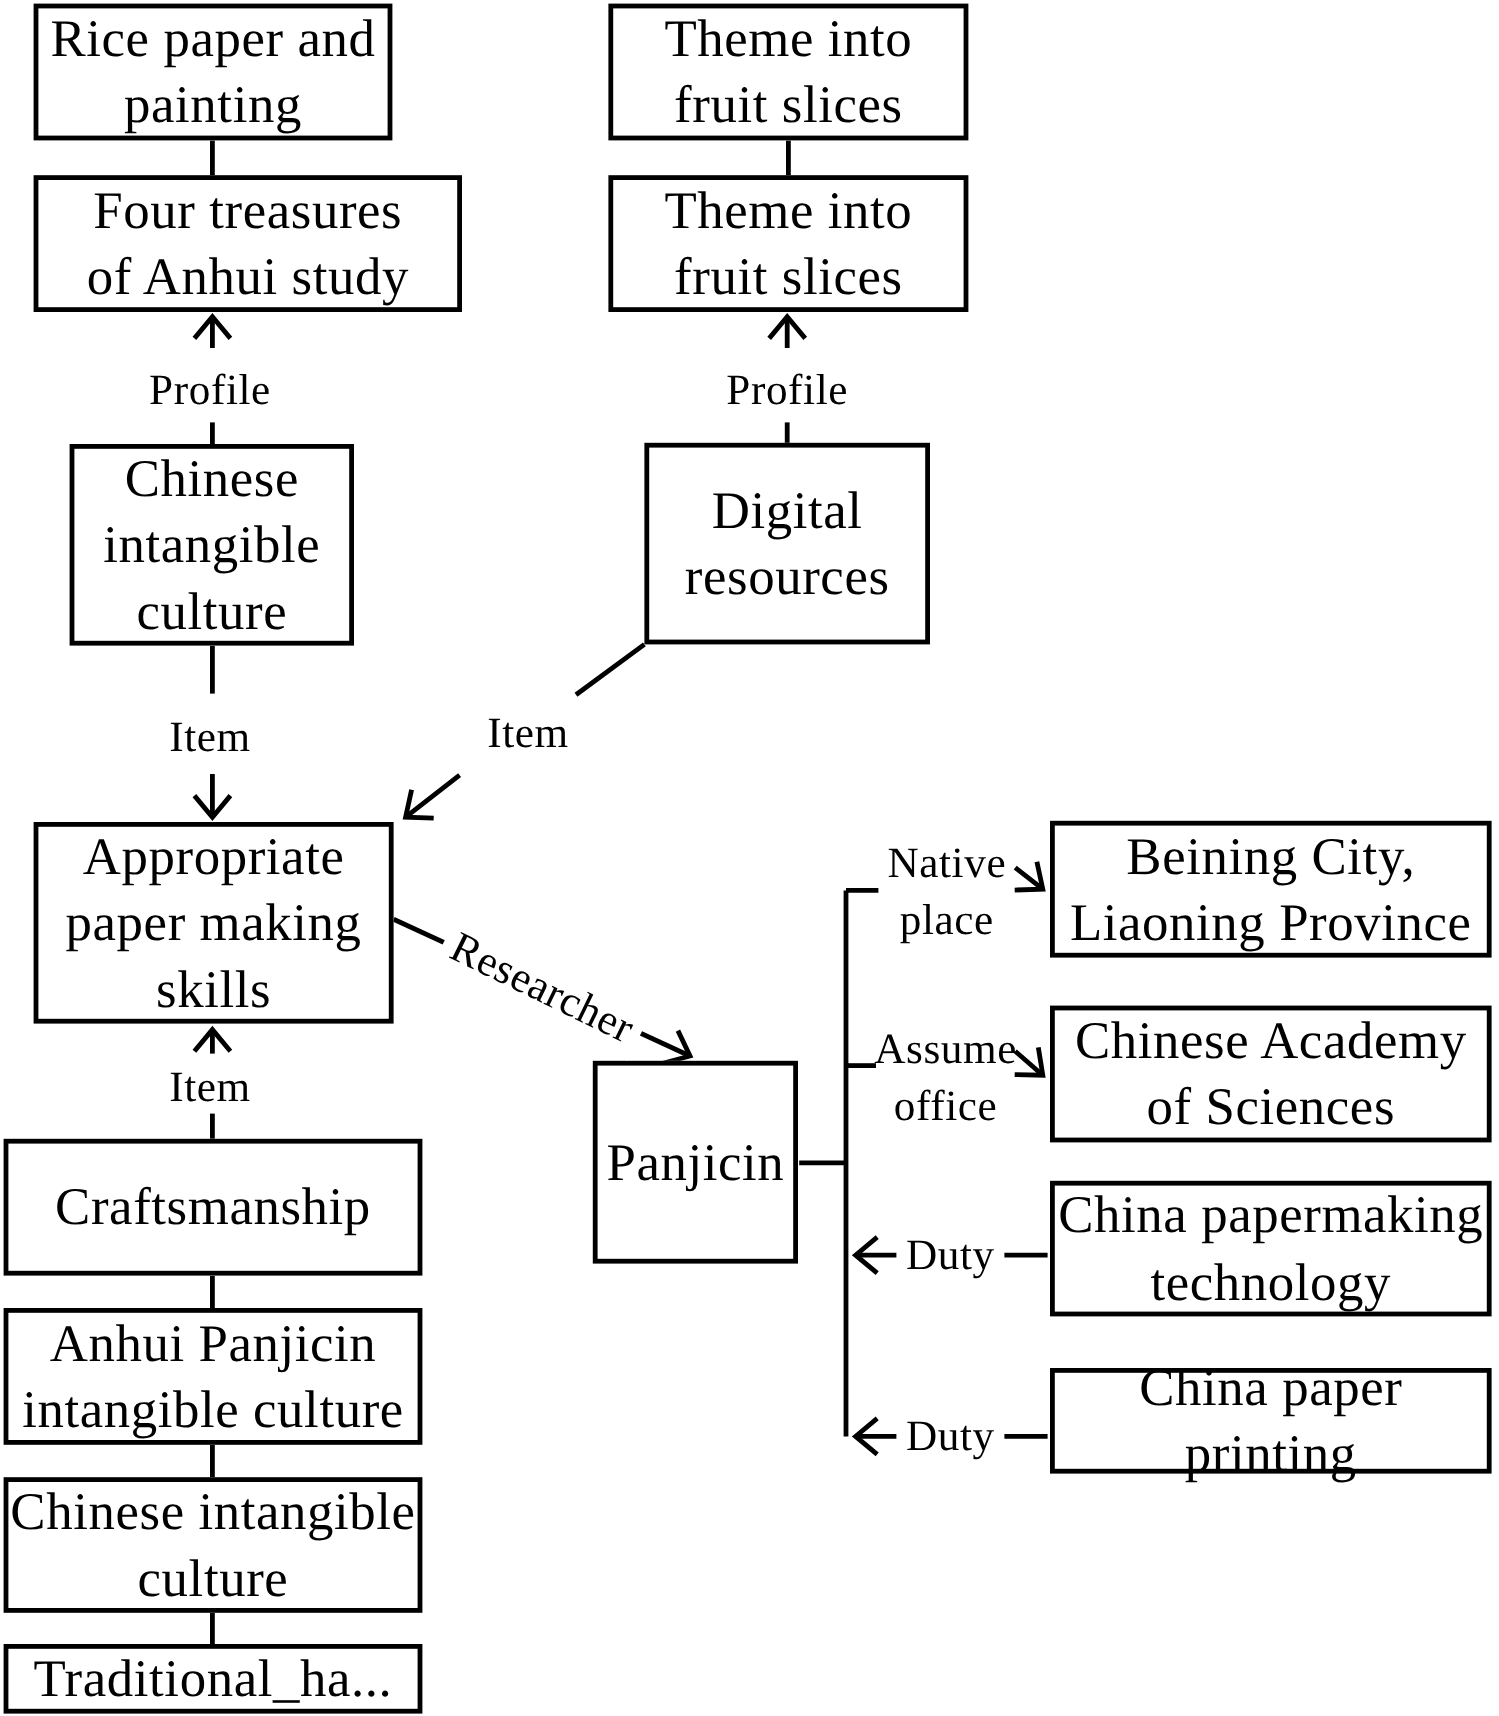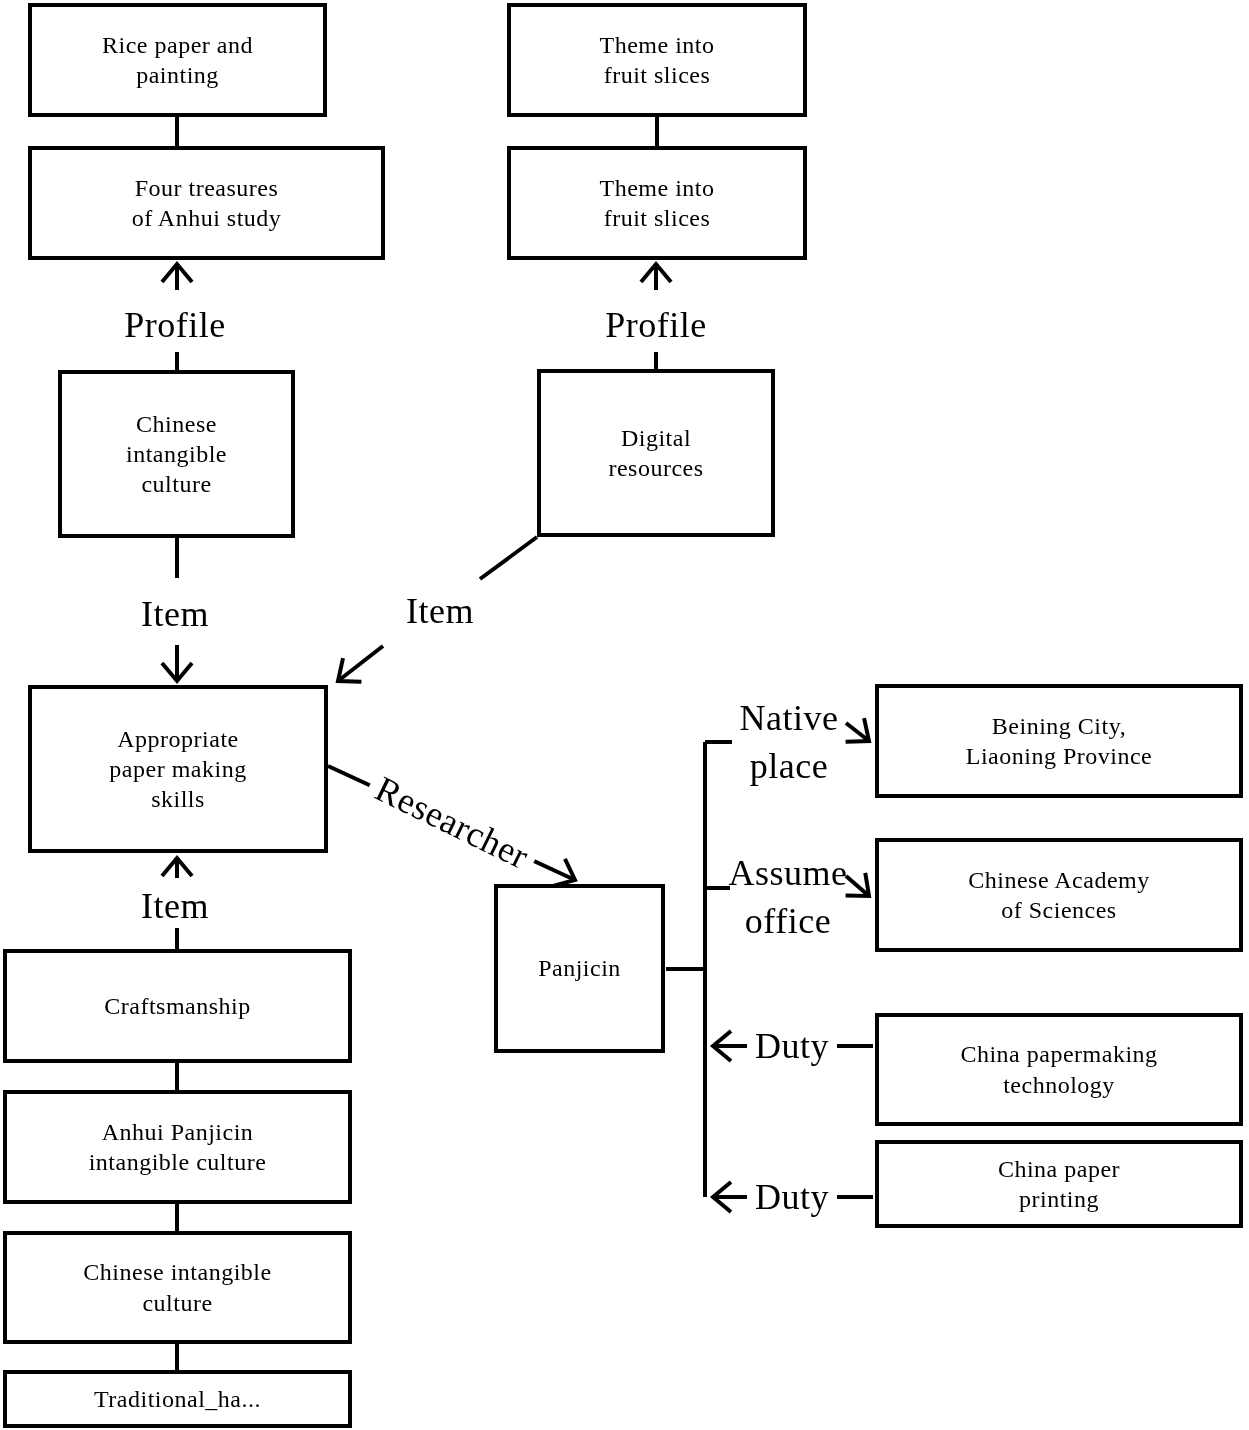--- a/index.html
+++ b/index.html
@@ -22,21 +22,21 @@
     box-sizing: border-box;
     border: 4px solid #000000;
     background: #ffffff;
     display: flex;
     align-items: center;
     justify-content: center;
     text-align: center;
   }
   .node span {
     white-space: pre-line;
-    font-size: 24px;
+    font-size: 44px;
     line-height: 1.26;
     letter-spacing: 0.5px;
     display: block;
   }
   .edge-label {
     position: absolute;
     transform: translate(-50%, -50%);
     font-size: 36px;
     line-height: 1.3;
     letter-spacing: 0.5px;
@@ -146,21 +146,21 @@
     <span>Panjicin</span>
   </div>
   <div class="node" style="left:875px;top:684px;width:368px;height:114px">
     <span>Beining City,
 Liaoning Province</span>
   </div>
   <div class="node" style="left:875px;top:838px;width:368px;height:114px">
     <span>Chinese Academy
 of Sciences</span>
   </div>
-  <div class="node" style="left:875px;top:1013px;width:368px;height:113px">
+  <div class="node" style="left:875px;top:984px;width:368px;height:113px">
     <span>China papermaking
 technology</span>
   </div>
   <div class="node" style="left:875px;top:1140px;width:368px;height:88px">
     <span>China paper
 printing</span>
   </div>
 
   <div class="edge-label" style="left:175px;top:325px">Profile</div>
   <div class="edge-label" style="left:656px;top:325px">Profile</div>

